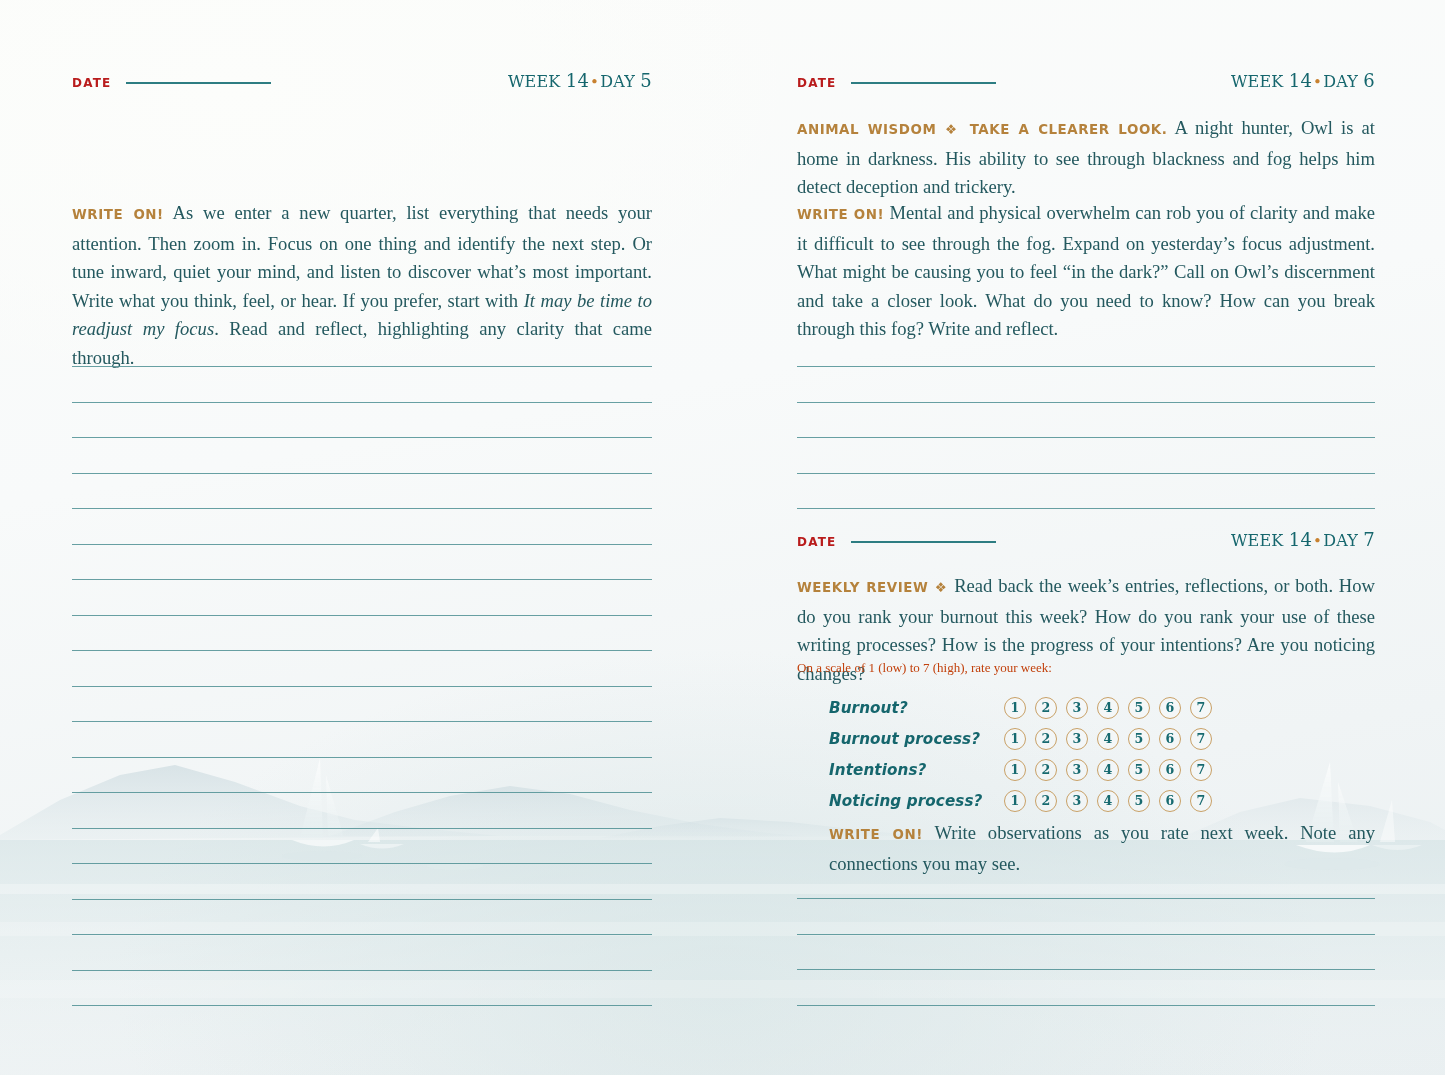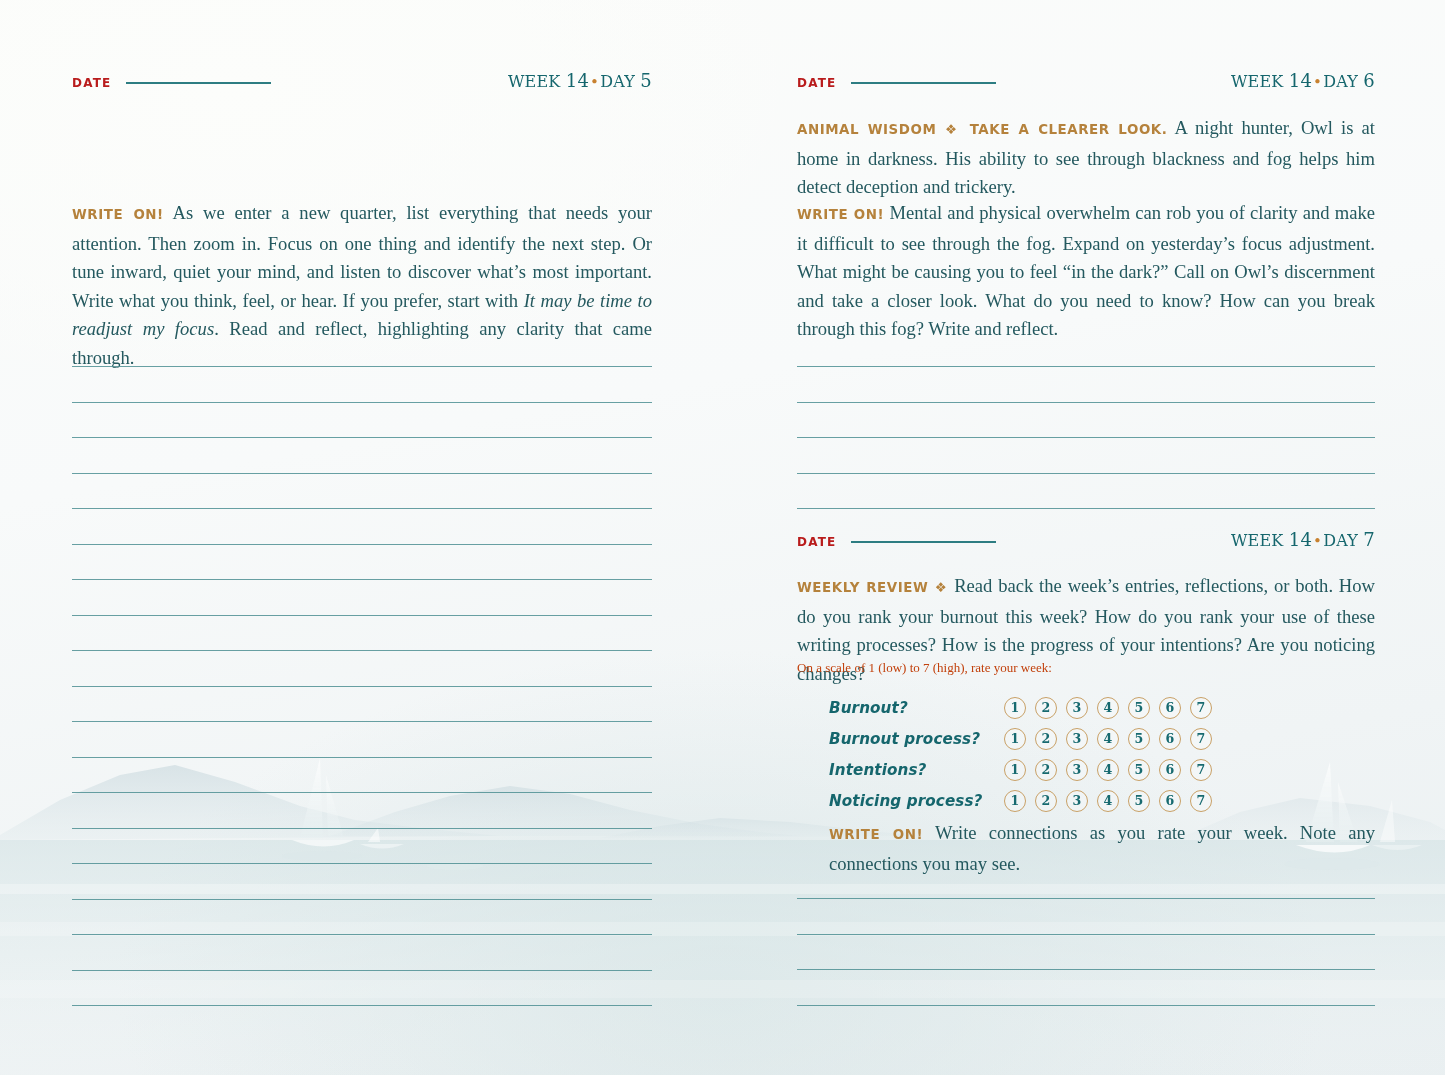--- a/index.html
+++ b/index.html
@@ -369,21 +369,21 @@
             <div class="bubble">4</div>
             <div class="bubble">5</div>
             <div class="bubble">6</div>
             <div class="bubble">7</div>
           </div>
         </div>
       </div>
 
     <div class="writeon-note" style="top:819px;">
       <span class="lead">WRITE ON!</span>
-      <span>Write connections as you rate your week. Note any connections you may see.</span>
+      <span>Write observations as you rate next week. Note any connections you may see.</span>
     </div>
 
     <div id="lines-day7">
         <div class="rule" style="top: 898px; left: 0px; width: 578px;"></div>
         <div class="rule" style="top: 933.5px; left: 0px; width: 578px;"></div>
         <div class="rule" style="top: 969px; left: 0px; width: 578px;"></div>
         <div class="rule" style="top: 1004.5px; left: 0px; width: 578px;"></div>
       </div>
   </div>
 </div>

